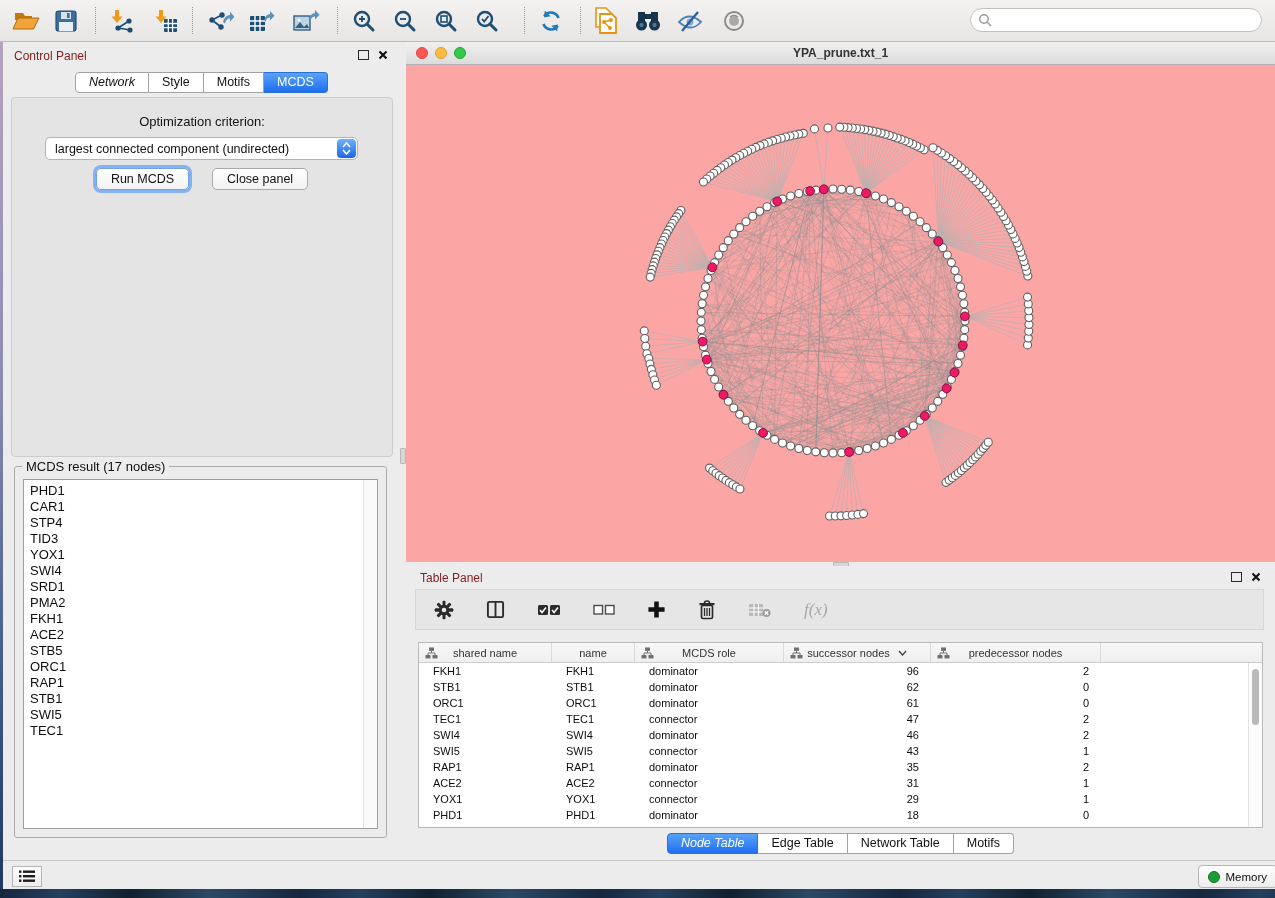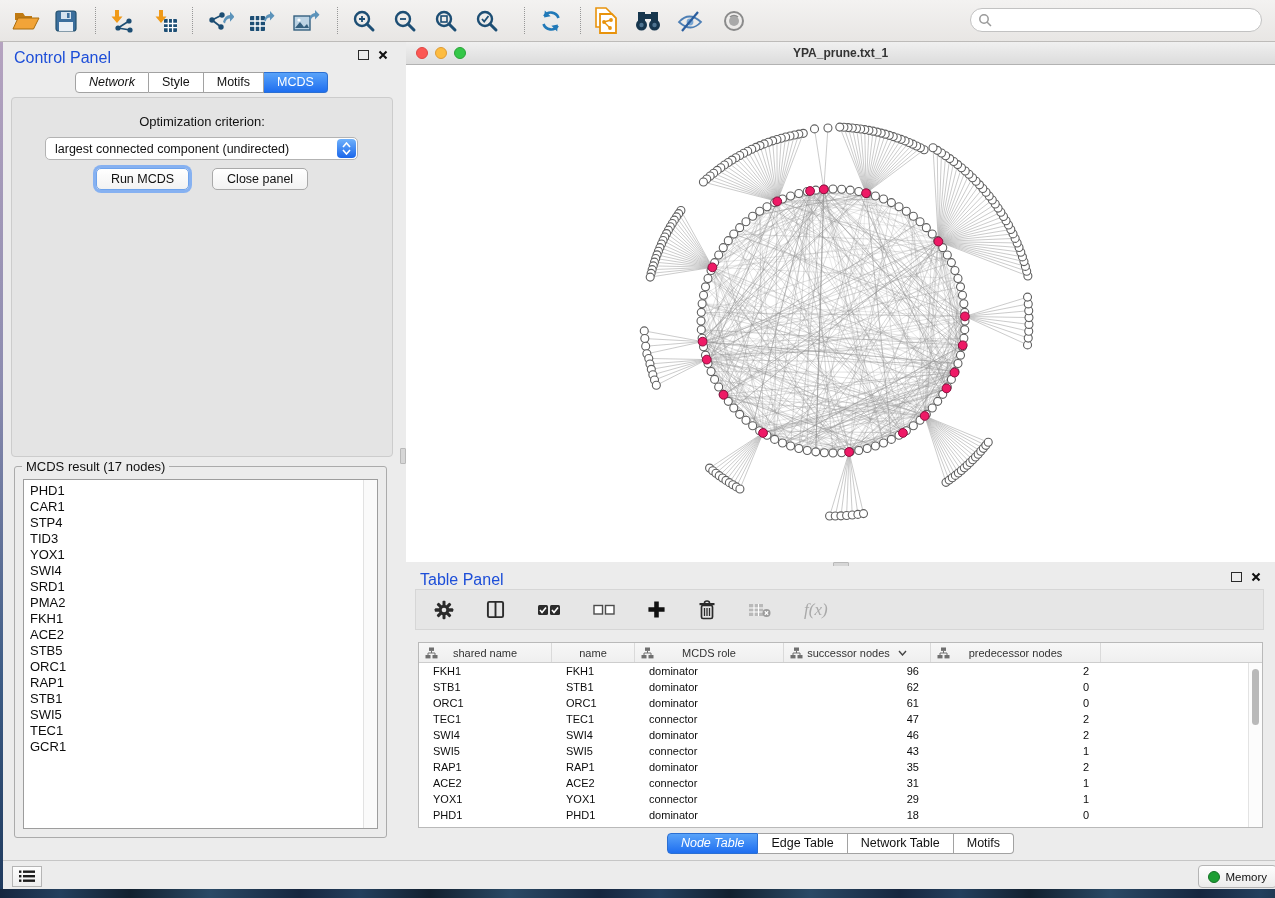--- a/index.html
+++ b/index.html
@@ -18,21 +18,21 @@
   #toolbar{position:absolute;left:0;top:0;width:1275px;height:41px;
     background:linear-gradient(#f3f2f1,#e8e6e4);border-bottom:1px solid #bdbbb9;}
   .tbtn{position:absolute;top:5px;width:32px;height:32px;display:flex;align-items:center;justify-content:center;border-radius:4px;}
   .tsep{position:absolute;top:7px;height:27px;border-left:1px dotted #979797;}
   #search-box{position:absolute;left:970px;top:8px;width:292px;height:24px;background:#fff;
     border:1px solid #c2c2c2;border-radius:12px;display:flex;align-items:center;padding-left:7px;box-sizing:border-box;}
   #search-box input{border:none;outline:none;background:transparent;flex:1;font-size:12px;font-family:"Liberation Sans",sans-serif;}
 
   
   #control-panel{position:absolute;left:3px;top:42px;width:397px;height:818px;background:#ececec;}
-  .panel-title{position:absolute;left:11px;top:7px;font-size:16px;color:#1d4ed8;}
+  .panel-title{position:absolute;left:11px;top:7px;font-size:12px;color:#7f1d1d;}
   .panel-ctrls{position:absolute;top:8px;display:flex;gap:9px;align-items:center;}
   #control-panel .panel-ctrls{right:12px;}
   .float-glyph{width:9px;height:8px;border:1.4px solid #2a2a2a;display:inline-block;}
 
   .seg-row{position:absolute;left:0;right:0;display:flex;justify-content:center;}
   #control-tabs{top:30px;}
   .seg{font-size:12.5px;height:19px;line-height:19px;padding:0 13px;background:#fff;color:#111;
     border:1px solid #a2a2a2;border-left:none;}
   .seg:first-child{border-left:1px solid #a2a2a2;border-top-left-radius:4px;border-bottom-left-radius:4px;font-style:italic;}
   .seg:last-child{border-top-right-radius:4px;border-bottom-right-radius:4px;}
@@ -55,21 +55,21 @@
   #mcds-group .legend{position:absolute;top:-8px;left:7px;background:#ececec;padding:0 4px;font-size:13px;color:#111;}
   #mcds-list{position:absolute;left:8px;top:12px;right:8px;bottom:8px;background:#fff;border:1px solid #9d9d9d;display:flex;}
   #mcds-items{flex:1;padding:3px 0 0 6px;font-size:13px;line-height:16px;color:#0d0d0d;overflow:hidden;}
   .list-scroll{width:13px;background:#fafafa;border-left:1px solid #e2e2e2;}
 
   
   #vsplit{position:absolute;left:400px;top:42px;width:6px;height:818px;background:#ececec;}
   .split-handle{position:absolute;background:#d6d6d6;border:1px solid #b9b9b9;border-radius:1px;}
 
   
-  #net-window{position:absolute;left:406px;top:42px;width:869px;height:520px;background:#ffffff;}
+  #net-window{position:absolute;left:406px;top:42px;width:869px;height:520px;background:#fca5a5;}
   #net-titlebar{height:22px;background:linear-gradient(#f0f0f0,#dcdcdc);border-bottom:1px solid #b2b2b2;
     text-align:center;font-size:12px;font-weight:bold;line-height:22px;color:#333;position:relative;}
   .tlights{position:absolute;left:10px;top:5px;display:flex;gap:7px;}
   .tl{width:12px;height:12px;border-radius:50%;box-sizing:border-box;}
   #net-canvas{width:869px;height:497px;}
 
   
   #hsplit{position:absolute;left:406px;top:562px;width:869px;height:4px;background:#ececec;}
 
   
@@ -303,21 +303,20 @@
           <div>SRD1</div>
           <div>PMA2</div>
           <div>FKH1</div>
           <div>ACE2</div>
           <div>STB5</div>
           <div>ORC1</div>
           <div>RAP1</div>
           <div>STB1</div>
           <div>SWI5</div>
           <div>TEC1</div>
-          <div>GCR1</div>
         </div>
       <div class="list-scroll"></div>
     </div>
   </div>
 </div>
 
 <div id="vsplit">
   <div class="split-handle" style="left:0;top:406px;width:4px;height:14px"></div>
 </div>
 

